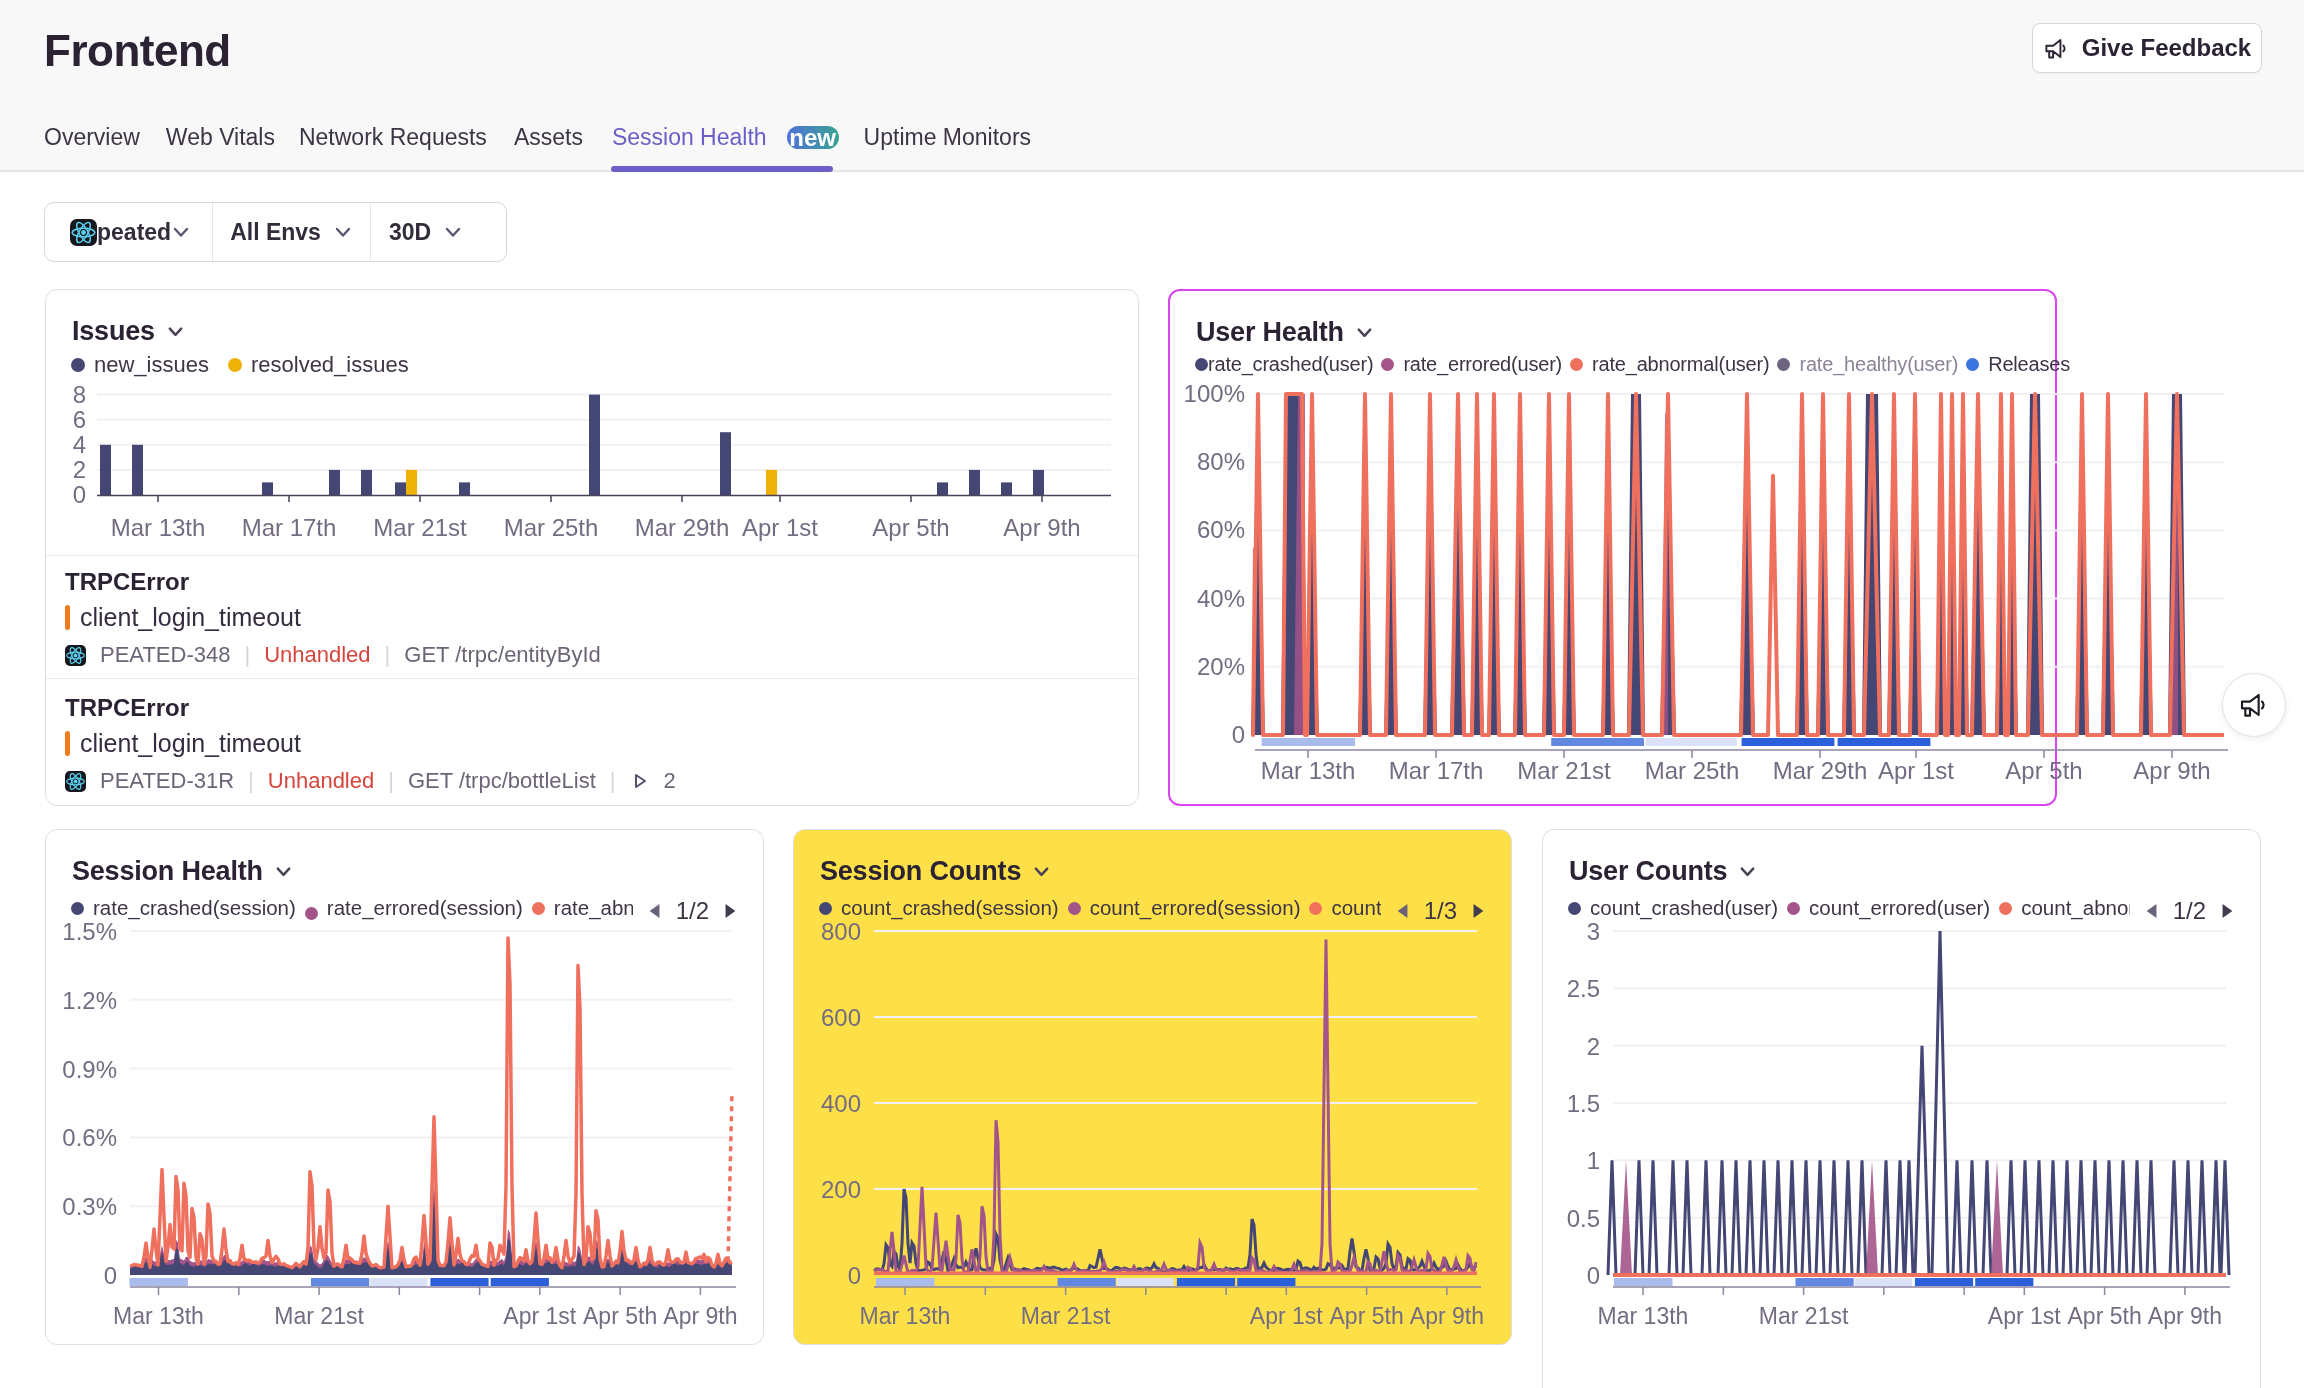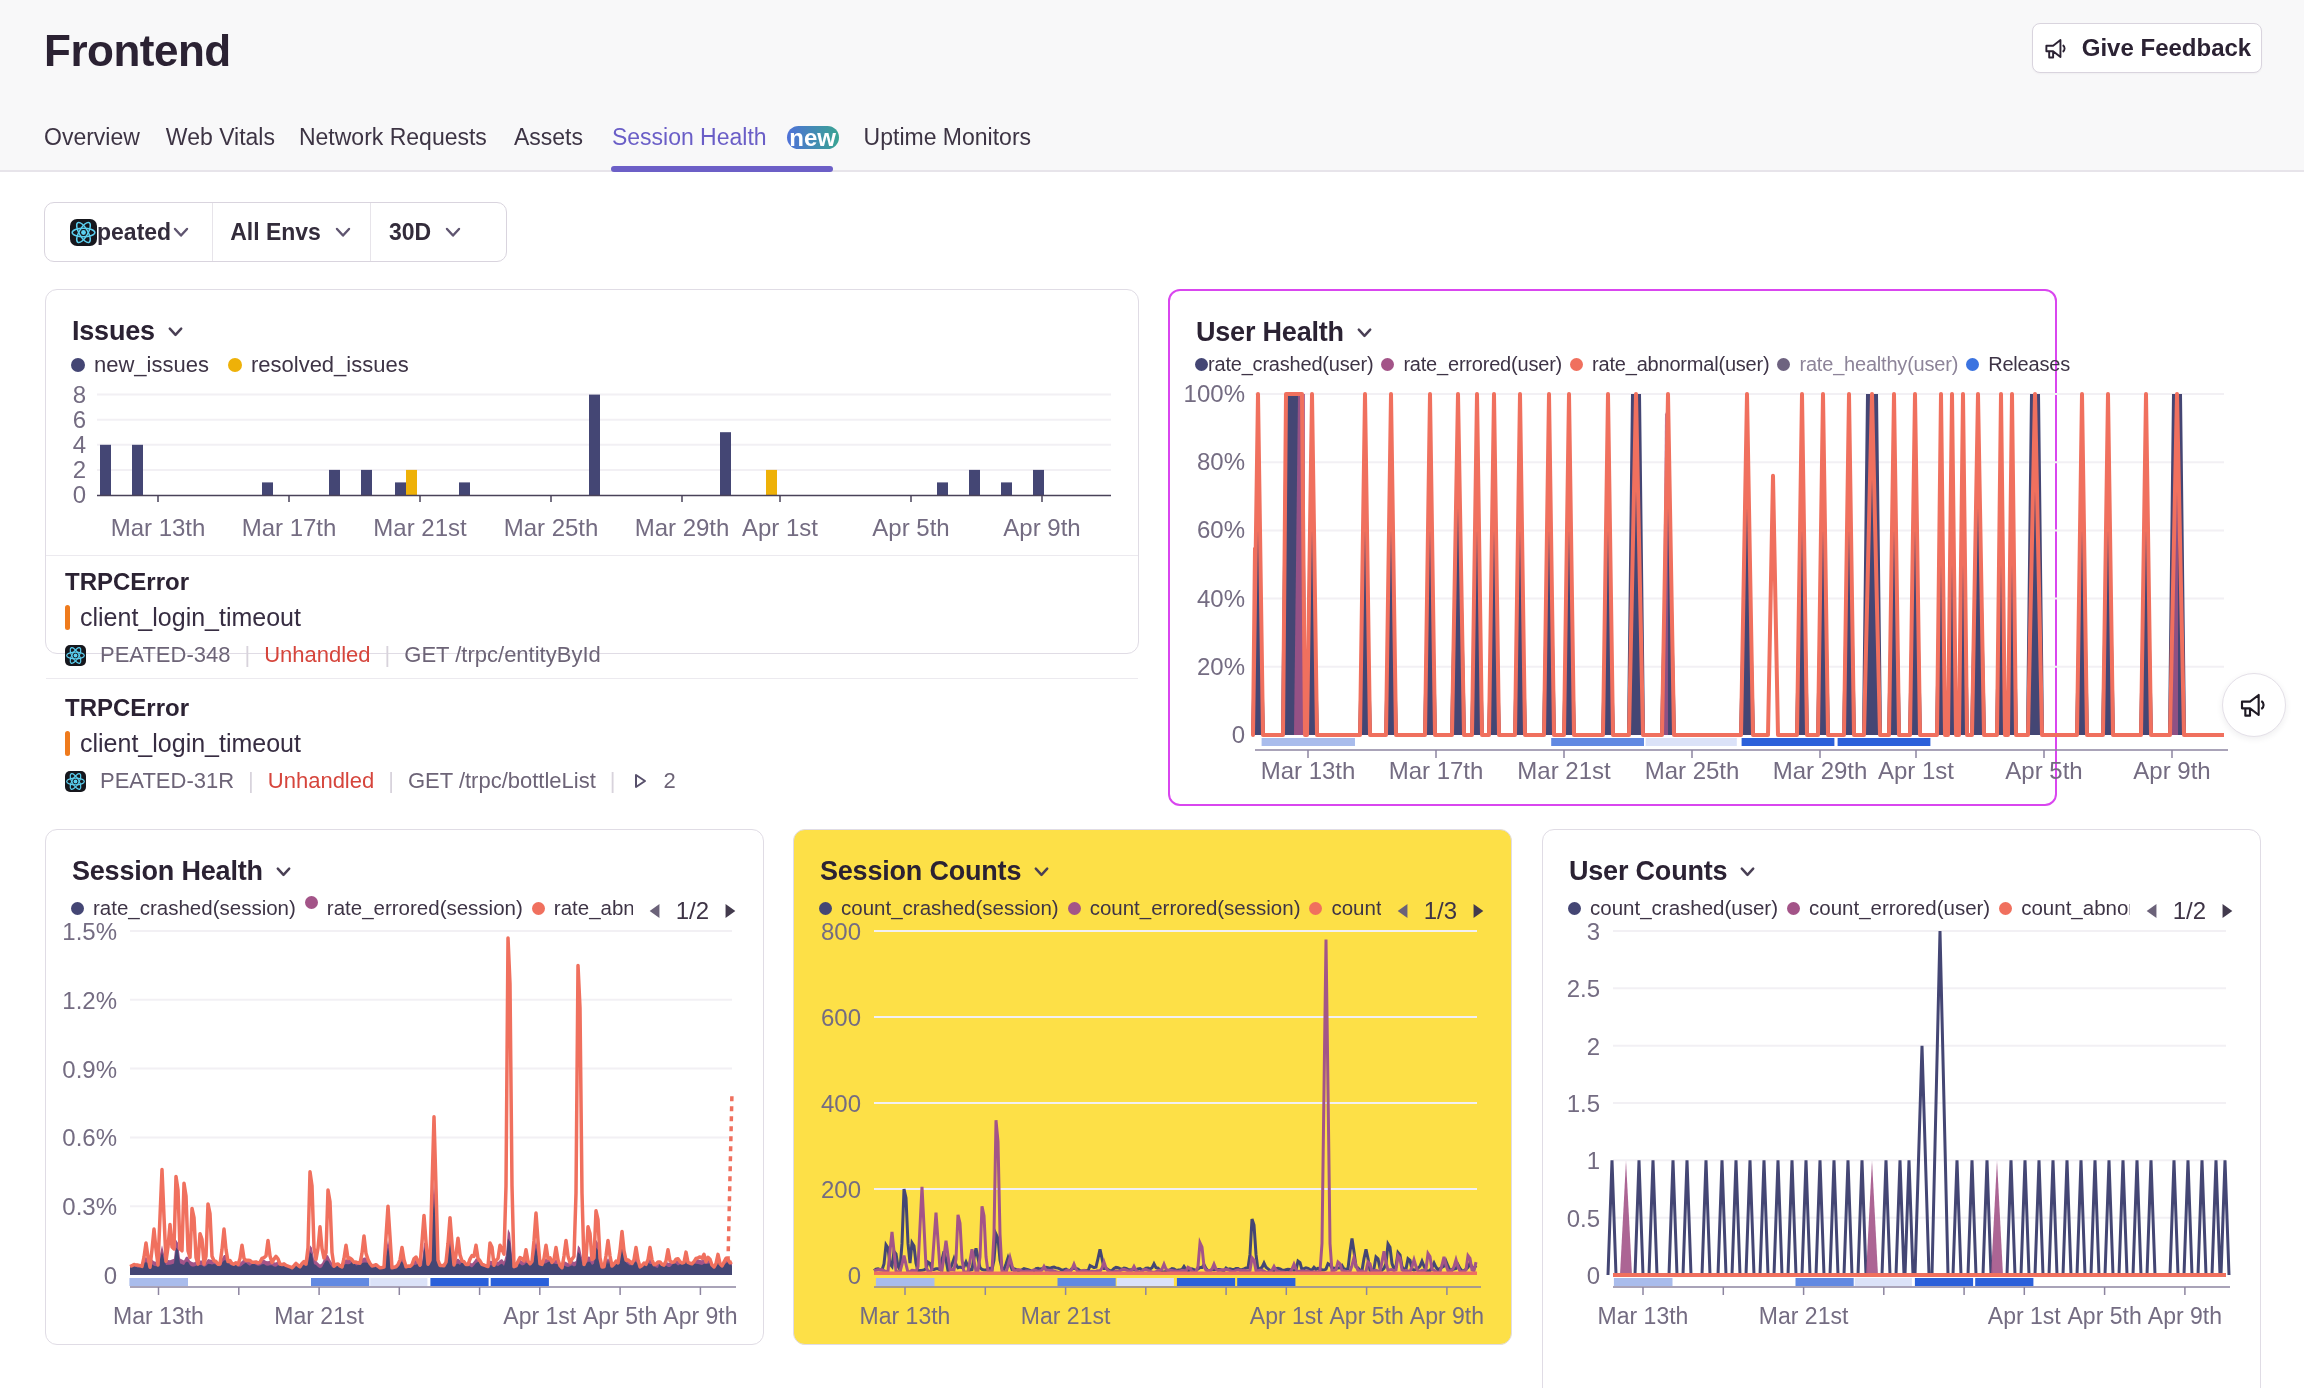--- a/index.html
+++ b/index.html
@@ -49,21 +49,21 @@
       </svg>
   </span>
     <span style="width:1px;height:58px;background:#e7e4ea;flex:none"></span>
   <span style="display:inline-flex;align-items:center;gap:12px;padding:0 18px;flex:none">
     <span style="font-size:23px;font-weight:700;color:#332c3b">30D</span>
       <svg width="20" height="20" viewBox="0 0 20 20" style="flex:none">
         <polyline points="4,7 10,13.5 16,7" fill="none" stroke="#5f5570" stroke-width="2.4" stroke-linecap="round" stroke-linejoin="round"></polyline>
       </svg>
   </span>
 </div>
-<div style="position:absolute;left:45px;top:289px;width:1094px;height:365px;background:#fff;border:1px solid #e0dce5;border-radius:12px;box-sizing:border-box">
+<div style="position:absolute;left:45px;top:289px;width:1094px;height:517px;background:#fff;border:1px solid #e0dce5;border-radius:12px;box-sizing:border-box">
     <div style="position:absolute;left:26px;top:26px;display:flex;align-items:center;gap:11px">
       <span style="font-size:27px;font-weight:700;color:#2b2233;letter-spacing:-0.2px">Issues</span>
       <svg width="19" height="19" viewBox="0 0 20 20" style="flex:none">
         <polyline points="4,7 10,13.5 16,7" fill="none" stroke="#4a4055" stroke-width="2.6" stroke-linecap="round" stroke-linejoin="round"></polyline>
       </svg>
     </div>
     <div style="position:absolute;left:25px;top:62px;display:flex;align-items:center;gap:19px;font-size:22px">
       <span style="display:inline-flex;align-items:center;gap:9px">
         <span style="display:inline-block;width:14px;height:14px;border-radius:50%;background:#444674;flex:none"></span>
         <span style="color:#3e3446">new_issues</span>
@@ -241,21 +241,21 @@
       <span style="font-size:27px;font-weight:700;color:#2b2233;letter-spacing:-0.2px">Session Health</span>
       <svg width="19" height="19" viewBox="0 0 20 20" style="flex:none">
         <polyline points="4,7 10,13.5 16,7" fill="none" stroke="#4a4055" stroke-width="2.6" stroke-linecap="round" stroke-linejoin="round"></polyline>
       </svg>
     </div>
     <div style="position:absolute;left:25px;top:66px;width:562px;display:flex;align-items:center;gap:9px;font-size:20.5px;white-space:nowrap;overflow:hidden">
       <span style="display:inline-flex;align-items:center;gap:9px">
         <span style="display:inline-block;width:13px;height:13px;border-radius:50%;background:#444674;flex:none"></span>
         <span style="color:#3e3446">rate_crashed(session)</span>
       </span>
-      <span style="display:inline-flex;align-items:flex-start;gap:9px">
+      <span style="display:inline-flex;align-items:flex-end;gap:9px">
         <span style="display:inline-block;width:13px;height:13px;border-radius:50%;background:#a35488;flex:none"></span>
         <span style="color:#3e3446">rate_errored(session)</span>
       </span>
       <span style="display:inline-flex;align-items:center;gap:9px">
         <span style="display:inline-block;width:13px;height:13px;border-radius:50%;background:#f0705e;flex:none"></span>
         <span style="color:#3e3446">rate_abnorr</span>
       </span>
     </div>
     <span style="position:absolute;right:25px;top:67px;display:inline-flex;align-items:center;gap:13px">
       <svg width="16" height="18" viewBox="0 0 18 19" style="flex:none">

